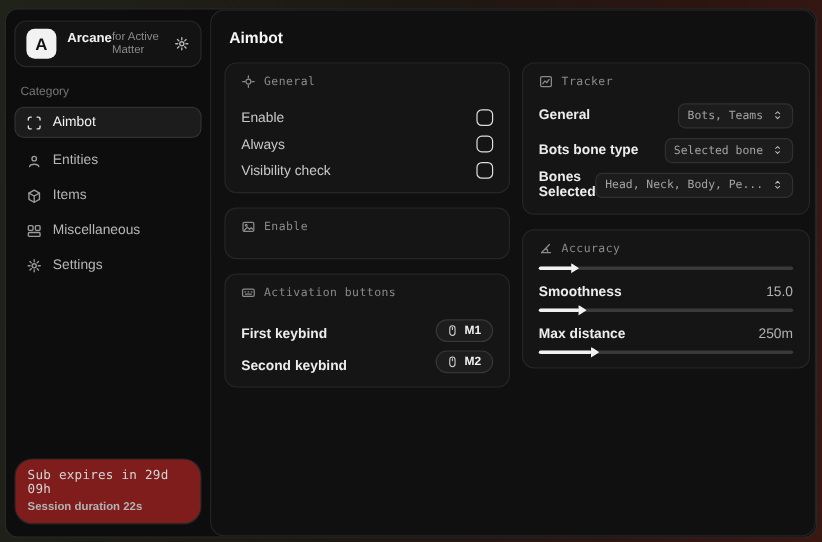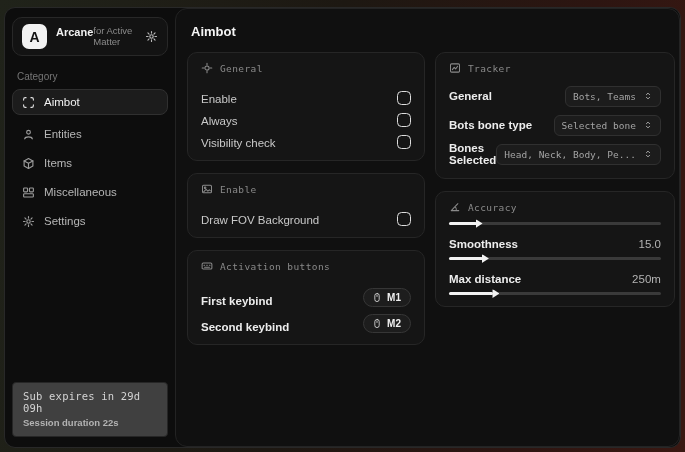--- a/index.html
+++ b/index.html
@@ -37,21 +37,21 @@
     border-radius:8px; font-size:11.5px; color:#b6b6b6; margin-bottom:3px;
     border:1px solid transparent; cursor:default;
   }
   .nav-item .ic{ color:#9b9b9b; display:flex; }
   .nav-item.selected{
     background:#1c1c1c; border-color:#303030; color:#f2f2f2; margin-bottom:6px;
   }
   .nav-item.selected .ic{ color:#e0e0e0; }
   .sb-spacer{ flex:1; }
   .status-card{
-    border:1px solid #262626; background:#404040; border-radius:4px; padding:7px 10px 8px;
+    border:1px solid #262626; background:#7f1d1d; border-radius:15px; padding:7px 10px 8px;
   }
   .status-line1{ font-family:"DejaVu Sans Mono", monospace; font-size:10.5px; color:#d4d4d4; letter-spacing:.2px; }
   .status-line2{ font-size:9.5px; font-weight:bold; color:#b3b3b3; margin-top:3px; }
   
   .main-panel{
     flex:1; background:#101010; border:1px solid #232323; border-radius:12px;
     margin:0; padding:13px 8px 10px 11px; overflow:hidden;
   }
   .main-title{ font-size:13px; font-weight:bold; color:#f5f5f5; margin:2px 0 13px 4px; }
   .columns{ display:flex; gap:10px; align-items:flex-start; }
@@ -225,25 +225,20 @@
           <div class="card-head">
             <span class="ic">
               <svg width="12" height="12" viewBox="0 0 16 16">
                   <rect x="2" y="3" width="12" height="10" rx="1.5"></rect>
                   <circle cx="5.5" cy="6.3" r="1"></circle>
                   <path d="M3.5 11.8l3.3-3.3 2.4 2.4 1.9-1.9 1.4 1.4"></path>
                 </svg>
             </span>
             <span>Enable</span>
           </div>
-          <div class="row">
-            <span>Draw FOV Background</span>
-            <span class="spacer"></span>
-            <span class="checkbox"></span>
-          </div>
         </div>
 
         <div class="card">
           <div class="card-head">
             <span class="ic">
               <svg width="12" height="12" viewBox="0 0 16 16">
                   <rect x="1.5" y="4" width="13" height="8" rx="1.5"></rect>
                   <path d="M4 7h.8M7.6 7h.8M11.2 7h.8M4.8 9.6h6.4"></path>
                 </svg>
             </span>

